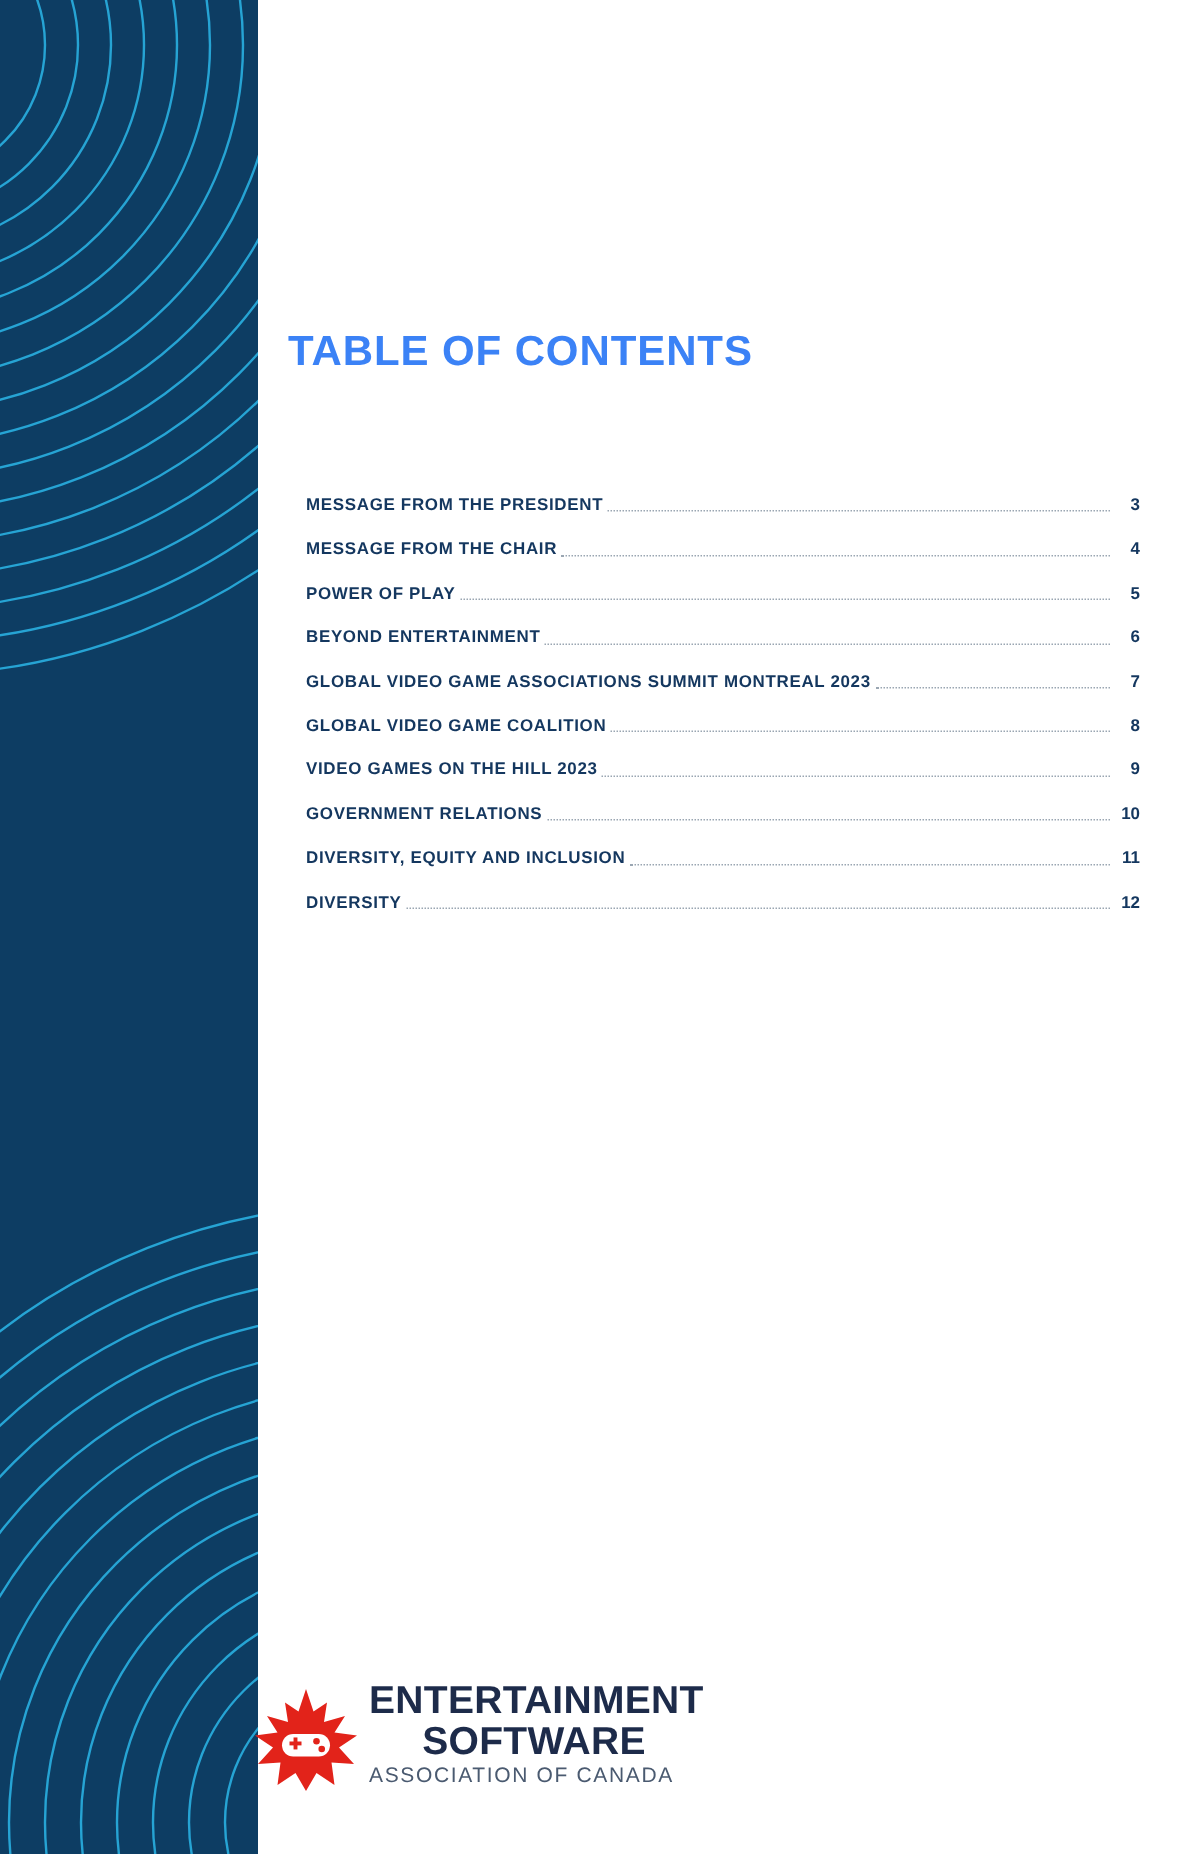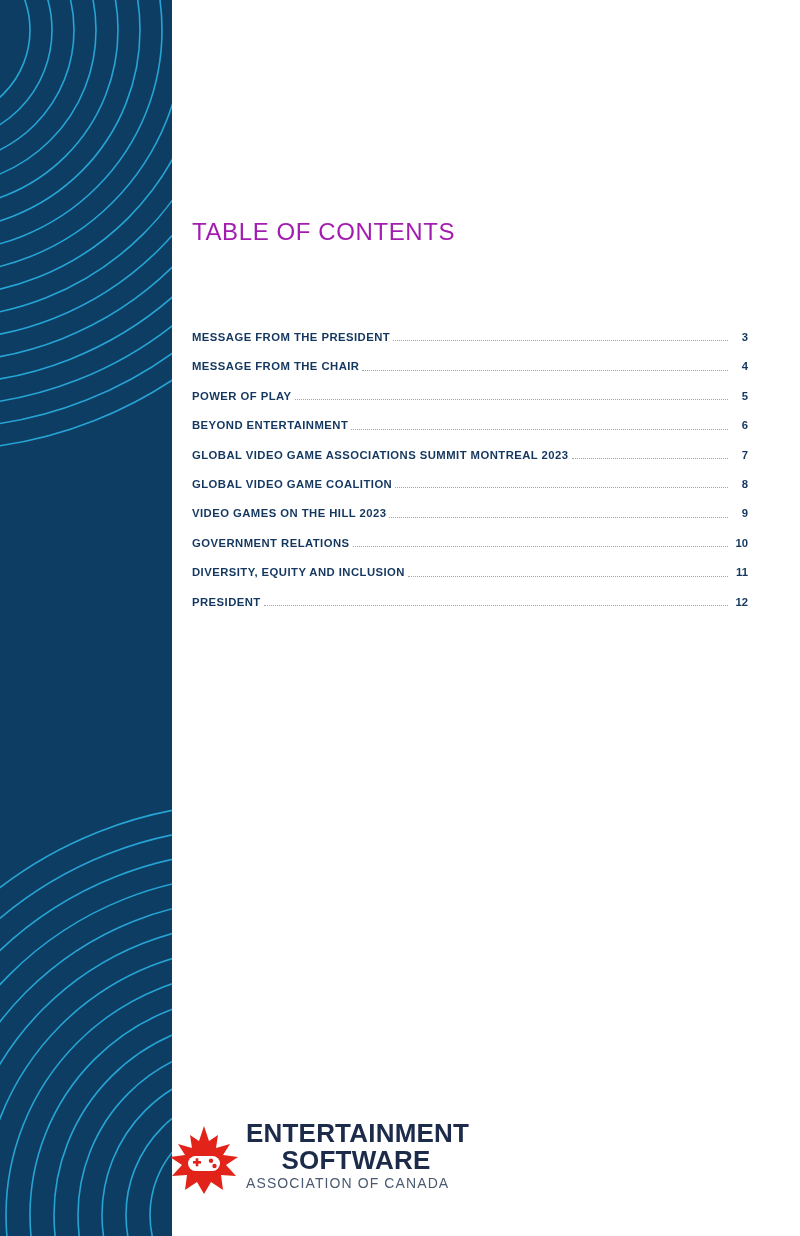--- a/index.html
+++ b/index.html
@@ -45,29 +45,29 @@
     left: 192px;
     top: 0;
     width: 560px;
     height: 1236px;
   }
 
   .page-title {
     position: absolute;
     left: 0;
     top: 218px;
-    font-size: 24px;
-    font-weight: normal;
+    font-size: 28px;
+    font-weight: bold;
     letter-spacing: 0.6px;
-    color: #a21caf;
+    color: #3b82f6;
   }
 
   .toc {
     position: absolute;
-    left: 0;
+    left: 12px;
     top: 316px;
     width: 556px;
   }
 
   .toc-row {
     display: flex;
     align-items: flex-end;
     height: 29.4px;
     width: 100%;
   }
@@ -239,21 +239,21 @@
           <span class="toc-label">GOVERNMENT RELATIONS</span>
           <span class="toc-dots"></span>
           <span class="toc-page">10</span>
         </div>
         <div class="toc-row">
           <span class="toc-label">DIVERSITY, EQUITY AND INCLUSION</span>
           <span class="toc-dots"></span>
           <span class="toc-page">11</span>
         </div>
         <div class="toc-row">
-          <span class="toc-label">PRESIDENT</span>
+          <span class="toc-label">DIVERSITY</span>
           <span class="toc-dots"></span>
           <span class="toc-page">12</span>
         </div>
       </div>
 
   </div>
 
   <div class="logo">
     <div class="logo-mark">
       <svg width="72" height="72" viewBox="0 0 72 72">

